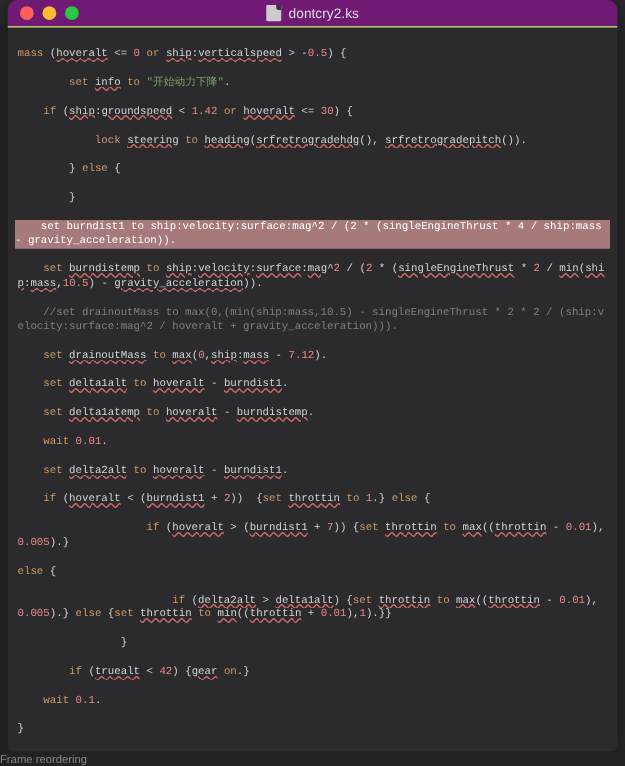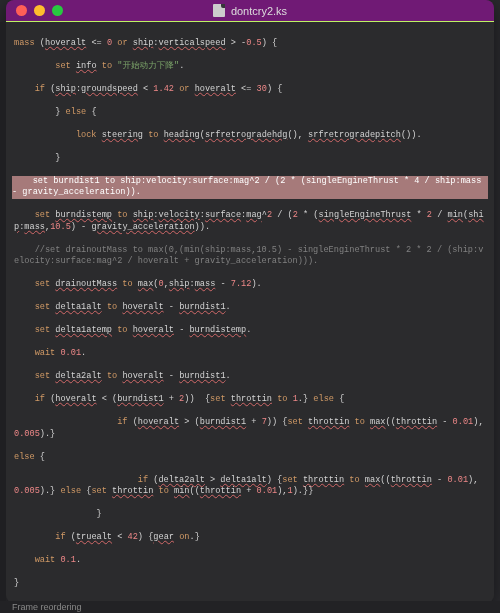--- a/index.html
+++ b/index.html
@@ -90,21 +90,21 @@
     left: 0; top: 22px; bottom: 10px; width: 6px;
     background: #1f1f22;
   }
   .dim-bottom {
     position: absolute;
     left:0; right:0; bottom:0; height:12px;
     background:#222225;
     color:#888;
     font-size:9px;
     font-family:-apple-system,sans-serif;
-    padding-left:12px;
+    padding-left:0;
     display:flex;align-items:center;
   }
   .top-outside {
     position:absolute; top:2px; left:10px; color:#888;
     font-size:10px; font-family:-apple-system,sans-serif;
   }
   .top-outside-zoom{
     position:absolute; top:2px; left:190px; color:#bbb;
     font-size:10px; font-family:-apple-system,sans-serif;
     display:flex;align-items:center;gap:4px;
@@ -130,22 +130,22 @@
     <div class="title">
       <span class="file-icon"></span>
       <span>dontcry2.ks</span>
     </div>
   </div>
 
   <div class="editor">
 <div class="line"><span class="kw">mass</span> (<span class="err">hoveralt</span> &lt;= <span class="num">0</span> <span class="kw">or</span> <span class="err">ship</span>:<span class="err">verticalspeed</span> &gt; -<span class="num">0.5</span>) {</div>
 <div class="line">        <span class="kw">set</span> <span class="err">info</span> <span class="kw">to</span> <span class="str">"开始动力下降"</span>.</div>
 <div class="line">    <span class="kw">if</span> (<span class="err">ship</span>:<span class="err">groundspeed</span> &lt; <span class="num">1.42</span> <span class="kw">or</span> <span class="err">hoveralt</span> &lt;= <span class="num">30</span>) {</div>
+<div class="line">            <span class="kw">lock</span> <span class="err">steering</span> <span class="kw">to</span> <span class="err">heading</span>(<span class="err">srfretrogradehdg</span>(), <span class="err">srfretrogradepitch</span>()).</div>
 <div class="line">        } <span class="kw">else</span> {</div>
-<div class="line">            <span class="kw">lock</span> <span class="err">steering</span> <span class="kw">to</span> <span class="err">heading</span>(<span class="err">srfretrogradehdg</span>(), <span class="err">srfretrogradepitch</span>()).</div>
 <div class="line">        }</div>
 <div class="line hl">    set burndist1 to ship:velocity:surface:mag^2 / (2 * (singleEngineThrust * 4 / ship:mass - gravity_acceleration)).</div>
 <div class="line">    <span class="kw">set</span> <span class="err">burndistemp</span> <span class="kw">to</span> <span class="err">ship</span>:<span class="err">velocity</span>:<span class="err">surface</span>:<span class="err">mag</span>^<span class="num">2</span> / (<span class="num">2</span> * (<span class="err">singleEngineThrust</span> * <span class="num">2</span> / <span class="err">min</span>(<span class="err">ship</span>:<span class="err">mass</span>,<span class="num">10.5</span>) - <span class="err">gravity_acceleration</span>)).</div>
 <div class="line"><span class="cmt">    //set drainoutMass to max(0,(min(ship:mass,10.5) - singleEngineThrust * 2 * 2 / (ship:velocity:surface:mag^2 / hoveralt + gravity_acceleration))).</span></div>
 <div class="line">    <span class="kw">set</span> <span class="err">drainoutMass</span> <span class="kw">to</span> <span class="err">max</span>(<span class="num">0</span>,<span class="err">ship</span>:<span class="err">mass</span> - <span class="num">7.12</span>).</div>
 <div class="line">    <span class="kw">set</span> <span class="err">delta1alt</span> <span class="kw">to</span> <span class="err">hoveralt</span> - <span class="err">burndist1</span>.</div>
 <div class="line">    <span class="kw">set</span> <span class="err">delta1atemp</span> <span class="kw">to</span> <span class="err">hoveralt</span> - <span class="err">burndistemp</span>.</div>
 <div class="line">    <span class="kw">wait</span> <span class="num">0.01</span>.</div>
 <div class="line">    <span class="kw">set</span> <span class="err">delta2alt</span> <span class="kw">to</span> <span class="err">hoveralt</span> - <span class="err">burndist1</span>.</div>
 <div class="line">    <span class="kw">if</span> (<span class="err">hoveralt</span> &lt; (<span class="err">burndist1</span> + <span class="num">2</span>))  {<span class="kw">set</span> <span class="err">throttin</span> <span class="kw">to</span> <span class="num">1</span>.} <span class="kw">else</span> {</div>

